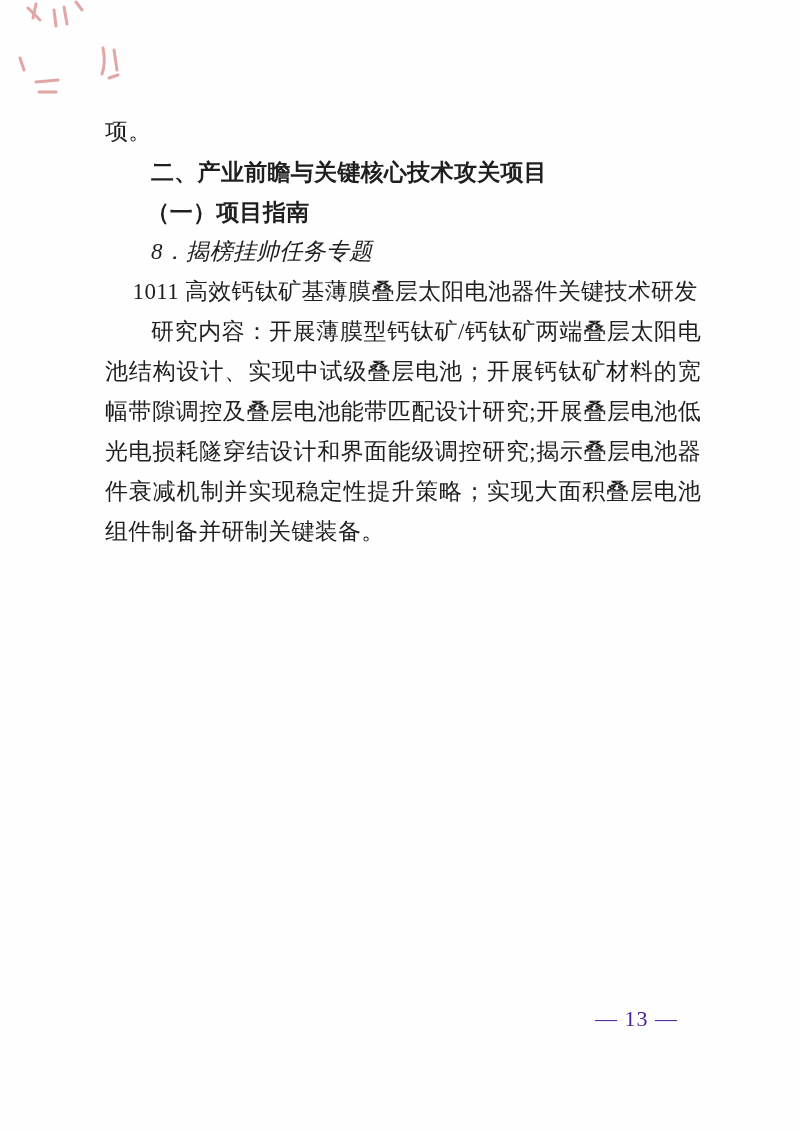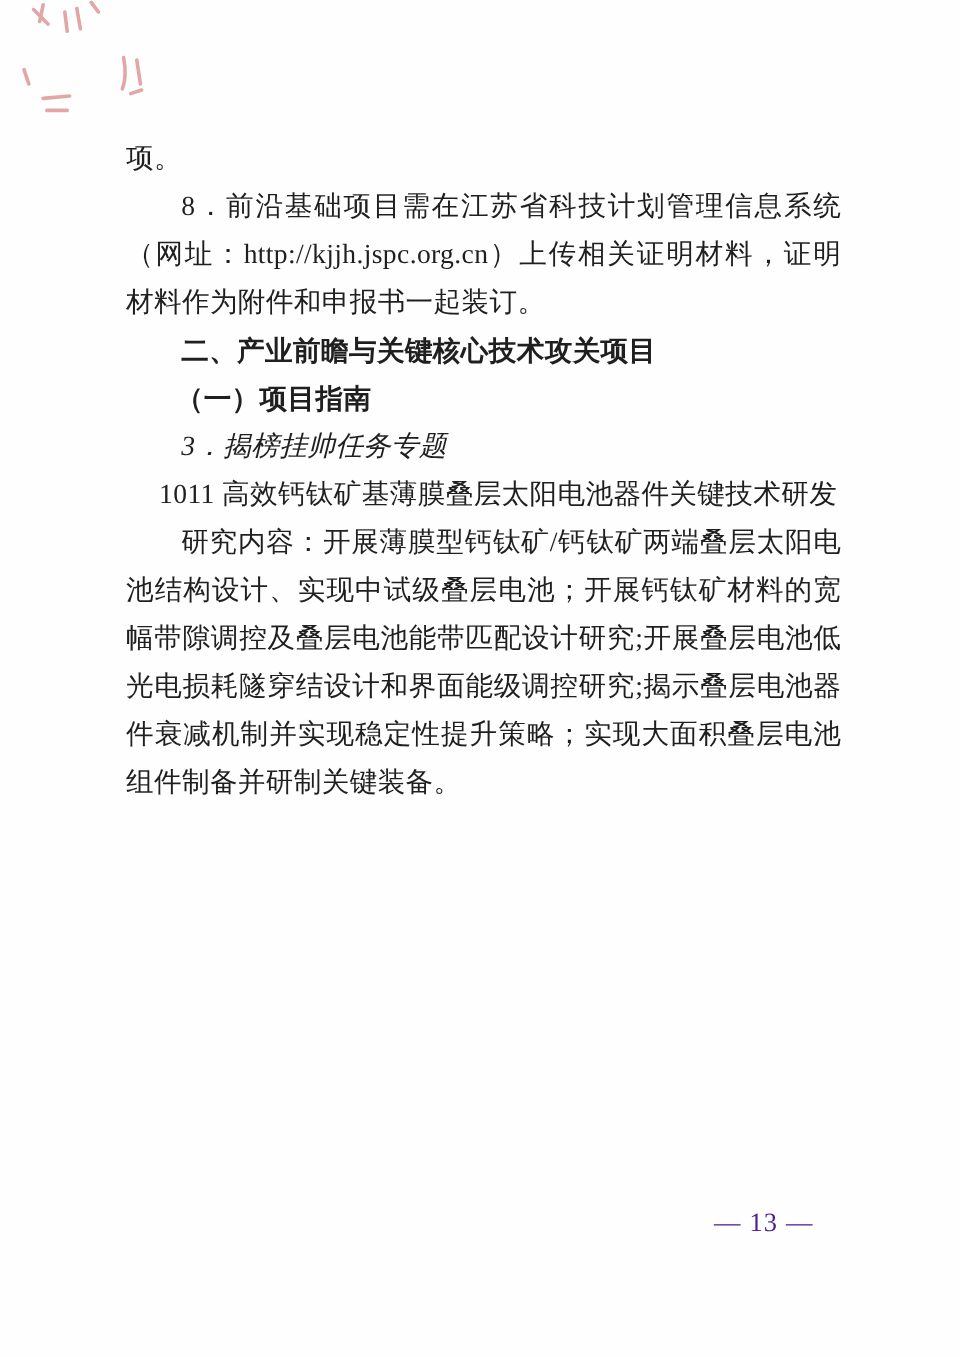--- a/index.html
+++ b/index.html
@@ -78,24 +78,23 @@
       <path d="M108,50 L111,70"></path>
       <path d="M103,78 L112,75"></path>
       <path d="M14,58 L18,70"></path>
       <path d="M30,82 L52,80"></path>
       <path d="M33,92 L50,92"></path>
     </g>
   </svg>
 
   <main class="doc-body">
     <p>项。</p>
-    <p class="indent-2">8．前沿基础项目需在江苏省科技计划管理信息系统（网址：http://kjjh.jspc.org.cn）上传相关证明材料，证明材料作为附件和申报书一起装订。</p>
     <p class="heading indent-2">二、产业前瞻与关键核心技术攻关项目</p>
     <p class="heading indent-18">（一）项目指南</p>
-    <p class="kaiti indent-2">3．揭榜挂帅任务专题</p>
+    <p class="kaiti indent-2">8．揭榜挂帅任务专题</p>
     <p class="kaiti-strong indent-12">1011 高效钙钛矿基薄膜叠层太阳电池器件关键技术研发</p>
     <p class="indent-2">研究内容：开展薄膜型钙钛矿/钙钛矿两端叠层太阳电池结构设计、实现中试级叠层电池；开展钙钛矿材料的宽幅带隙调控及叠层电池能带匹配设计研究;开展叠层电池低光电损耗隧穿结设计和界面能级调控研究;揭示叠层电池器件衰减机制并实现稳定性提升策略；实现大面积叠层电池组件制备并研制关键装备。</p>
   </main>
 
   <div class="footer">
     <span>— 13 —</span>
   </div>
 
 </div>
 

